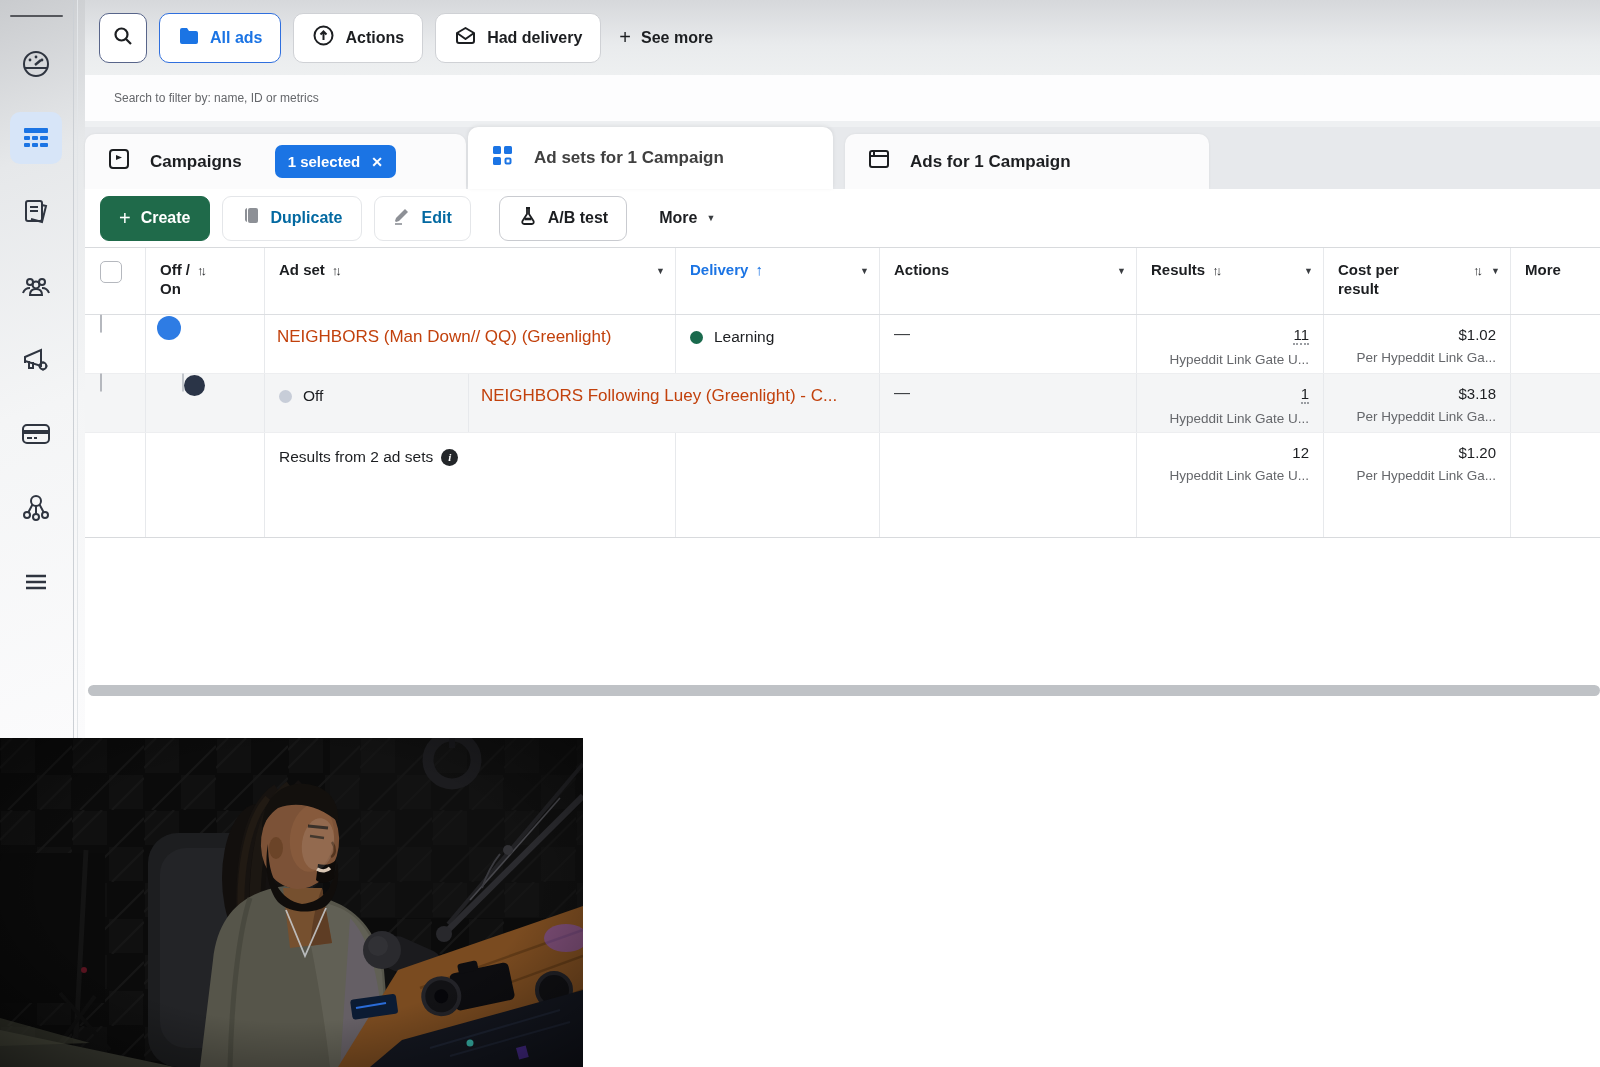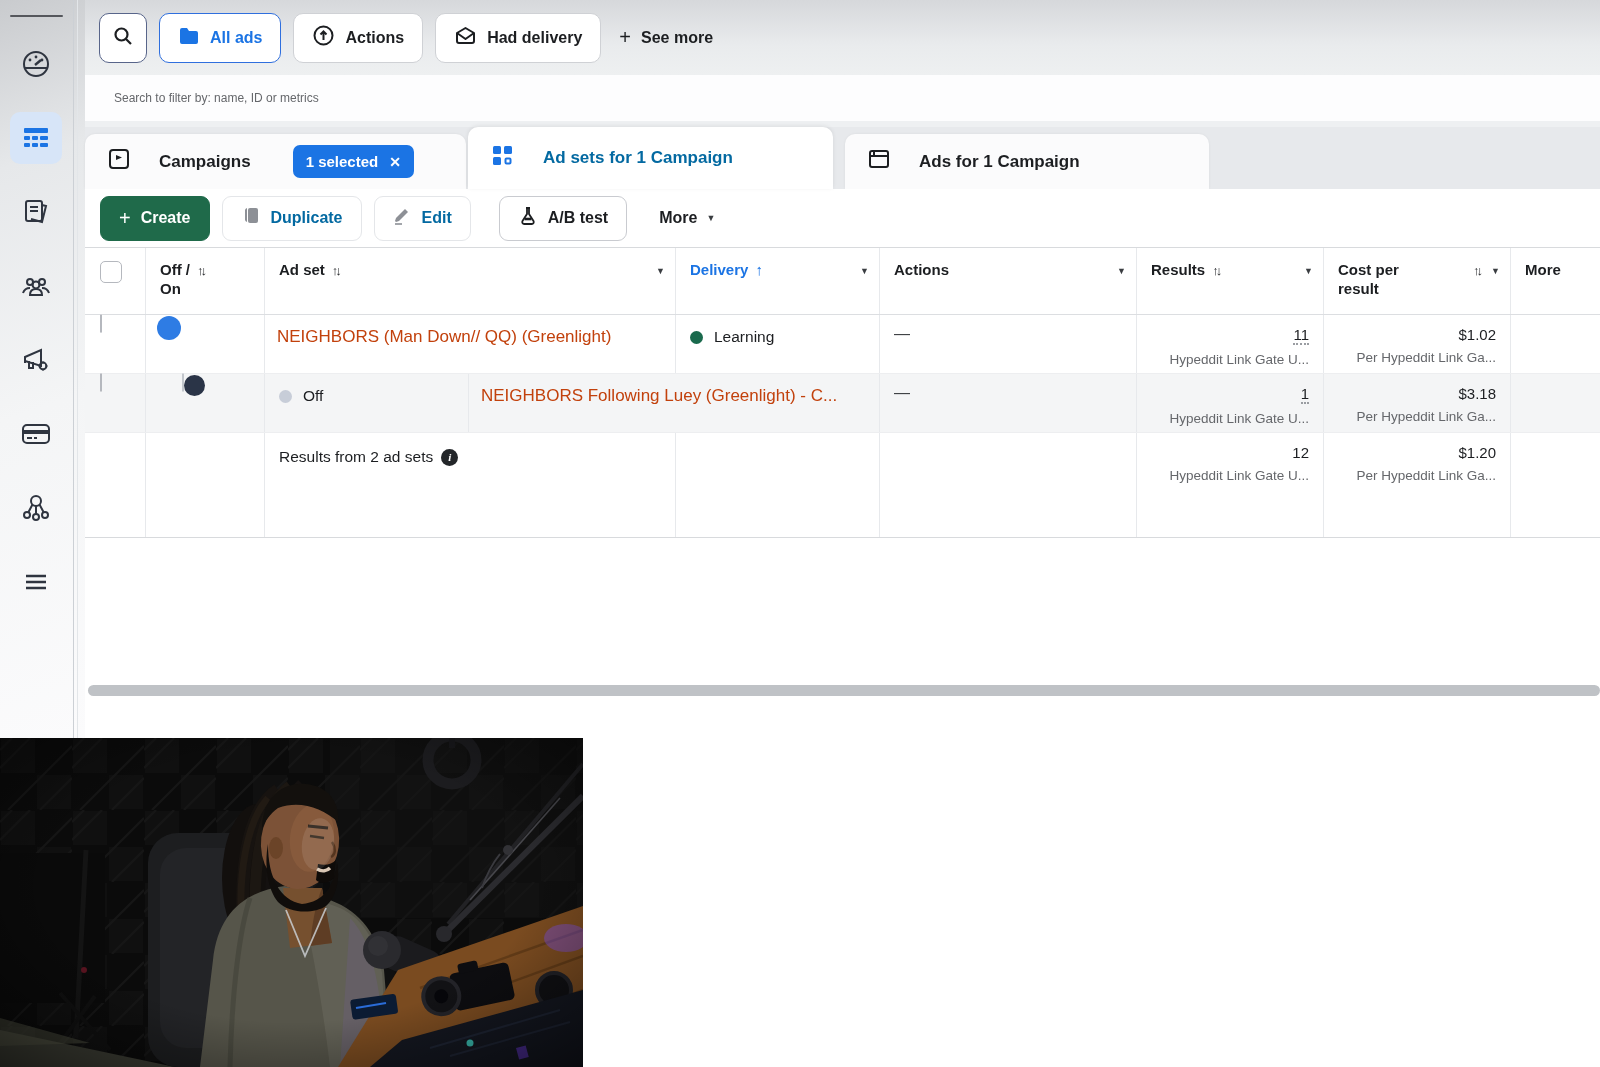--- a/index.html
+++ b/index.html
@@ -35,23 +35,23 @@
 
   
   .search-row { height:52px; background:#fdfdfe; border-bottom:6px solid #eef0f2; display:flex; align-items:center; }
   .search-row input { border:0; outline:0; background:transparent; width:90%; margin-left:29px;
     font-size:12px; color:#1c1e21; font-family:"Liberation Sans",sans-serif; }
   .search-row input::placeholder { color:#65676b; opacity:1; }
 
   
   .tabs { height:62px; background:#e7e9ec; display:flex; align-items:flex-end; position:relative; }
   .tab { height:55px; border-radius:10px 10px 0 0; background:#fbfbfc; display:flex; align-items:center;
-    gap:28px; padding:0 22px; font-size:17px; font-weight:700; color:#1c1e21; box-shadow:0 0 3px rgba(0,0,0,.06); }
+    gap:19px; padding:0 22px; font-size:17px; font-weight:700; color:#1c1e21; box-shadow:0 0 3px rgba(0,0,0,.06); }
   .tab.campaigns { width:381px; }
-  .tab.adsets { width:365px; margin-left:2px; height:62px; background:#fff; color:#0369a1; box-shadow:0 -1px 4px rgba(0,0,0,.08); z-index:2; }
+  .tab.adsets { width:365px; margin-left:2px; height:62px; background:#fff; color:#404040; box-shadow:0 -1px 4px rgba(0,0,0,.08); z-index:2; }
   .tab.ads { width:364px; margin-left:12px; }
   .tab .tab-label { white-space:nowrap; }
   .badge { margin-left:14px; background:#1b74e4; color:#fff; border-radius:7px; height:33px;
     display:flex; align-items:center; gap:11px; padding:0 13px; font-size:15px; font-weight:700; }
   .badge .x { font-size:14px; font-weight:700; }
 
   
   .content { background:#fff; height:calc(738px - 75px - 52px - 6px - 62px + 6px); position:relative; }
 
   

